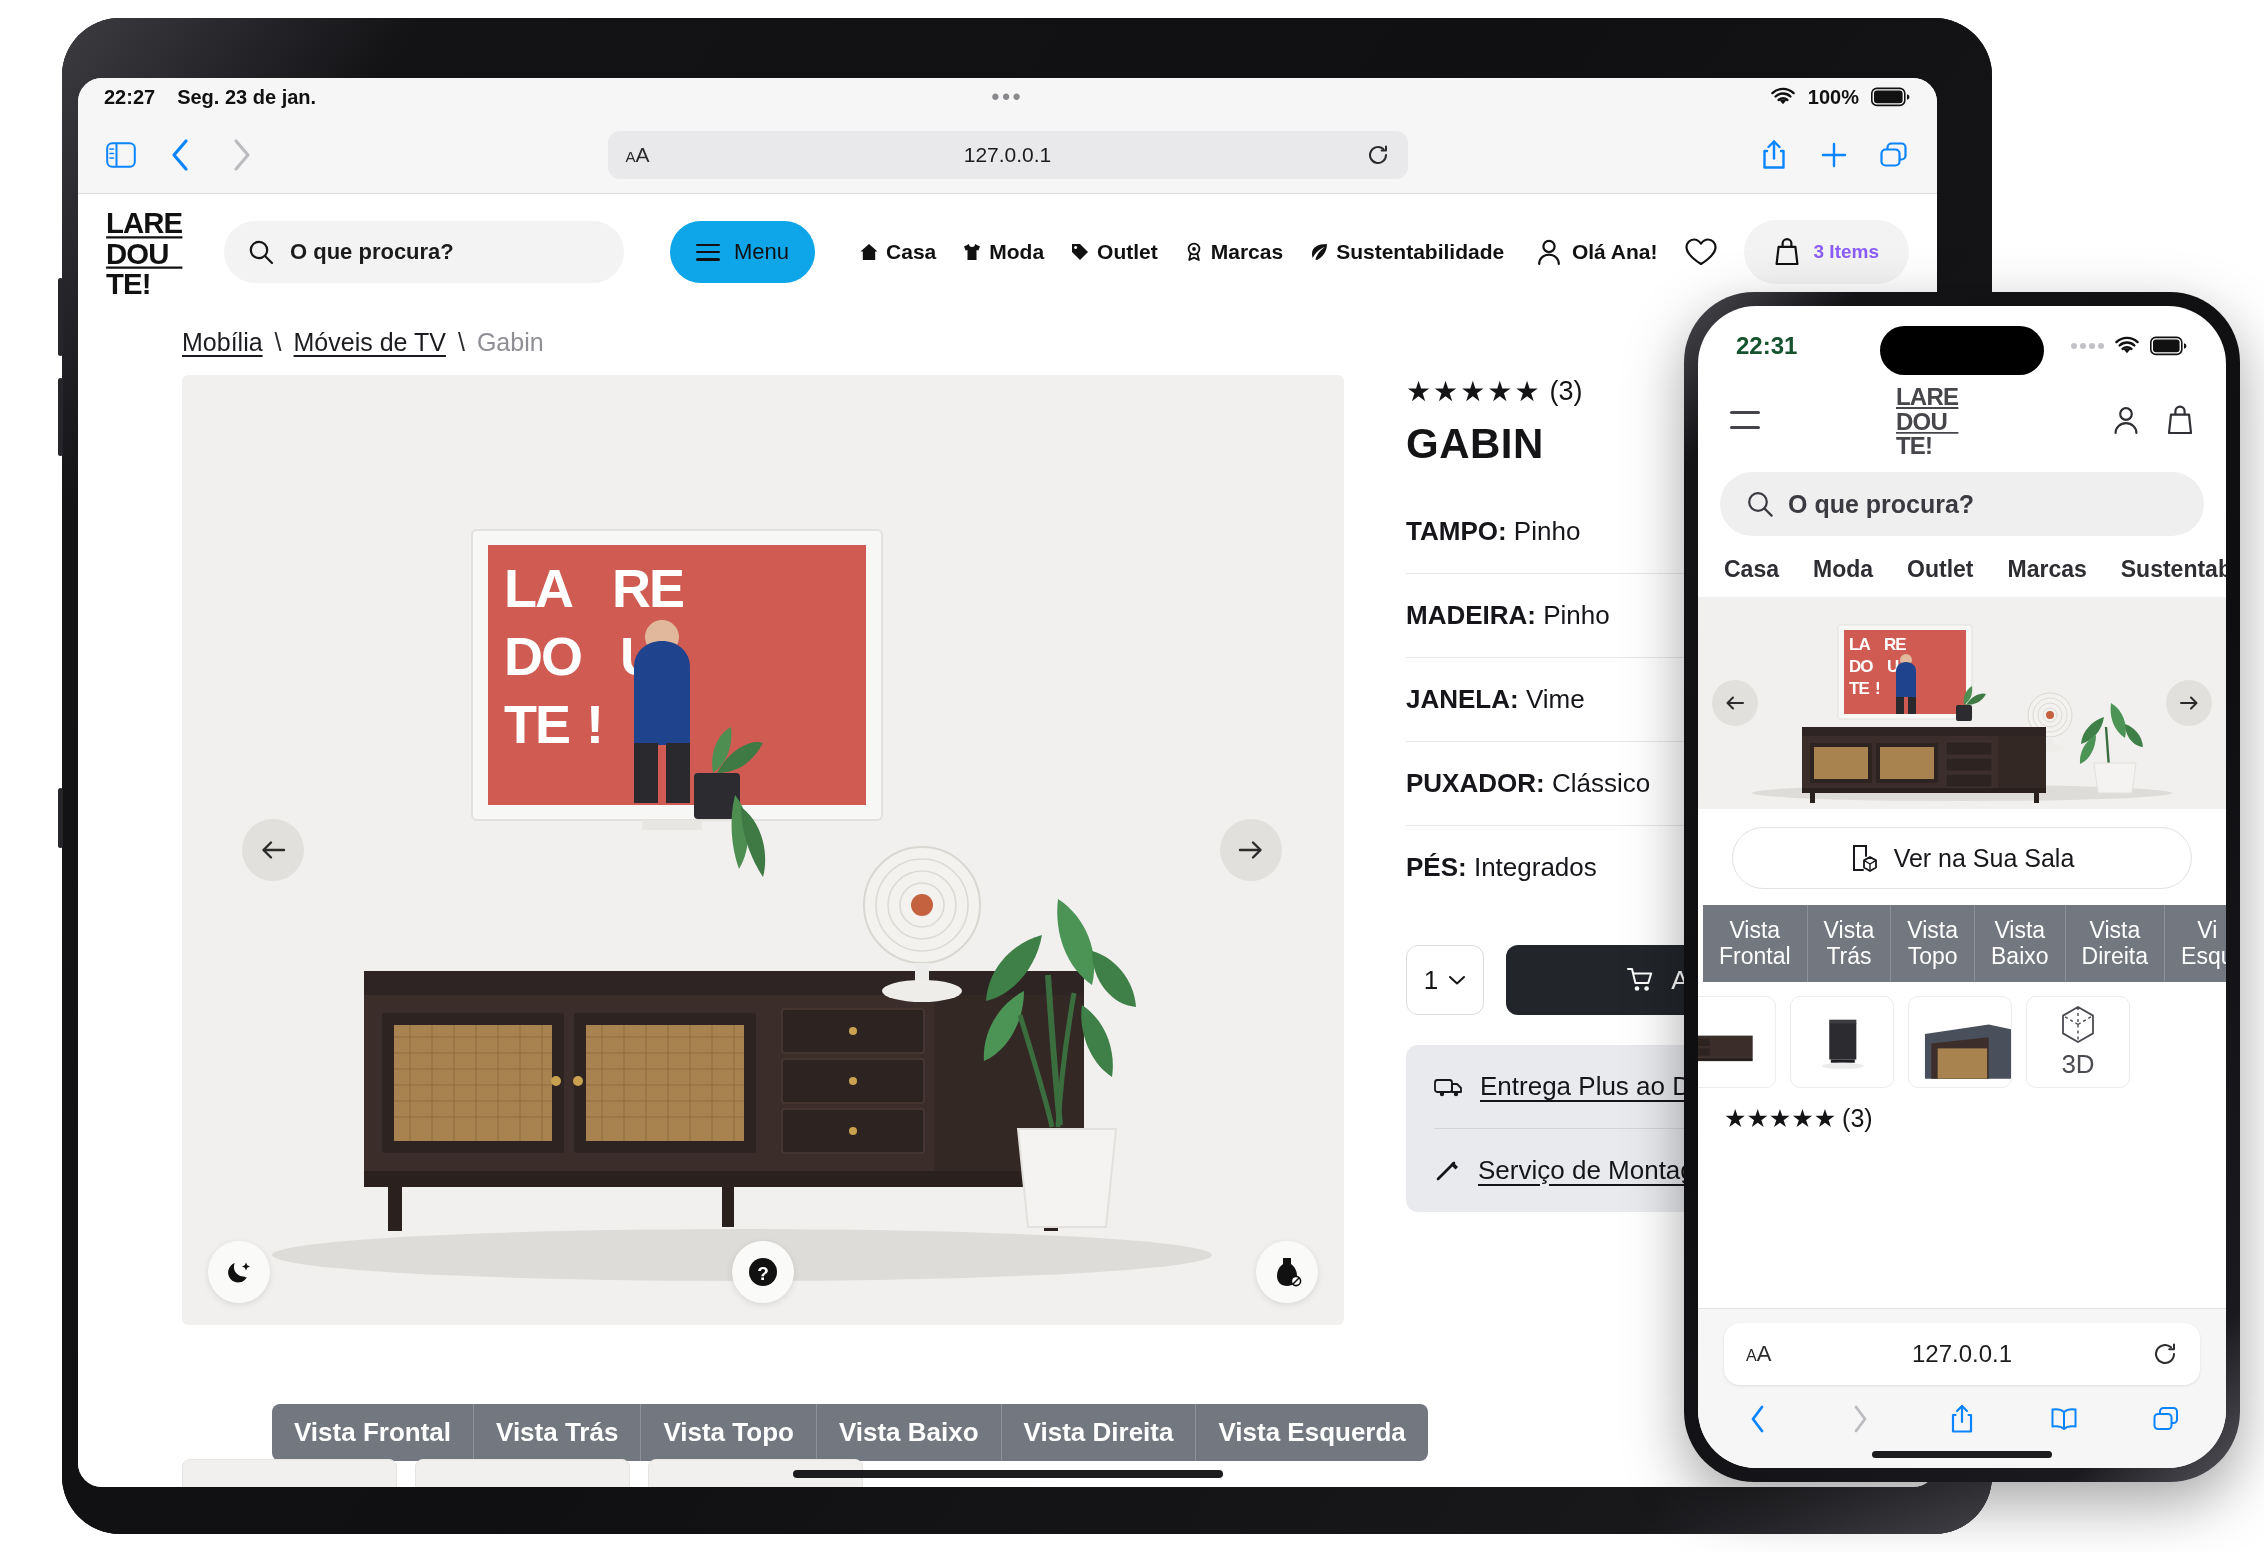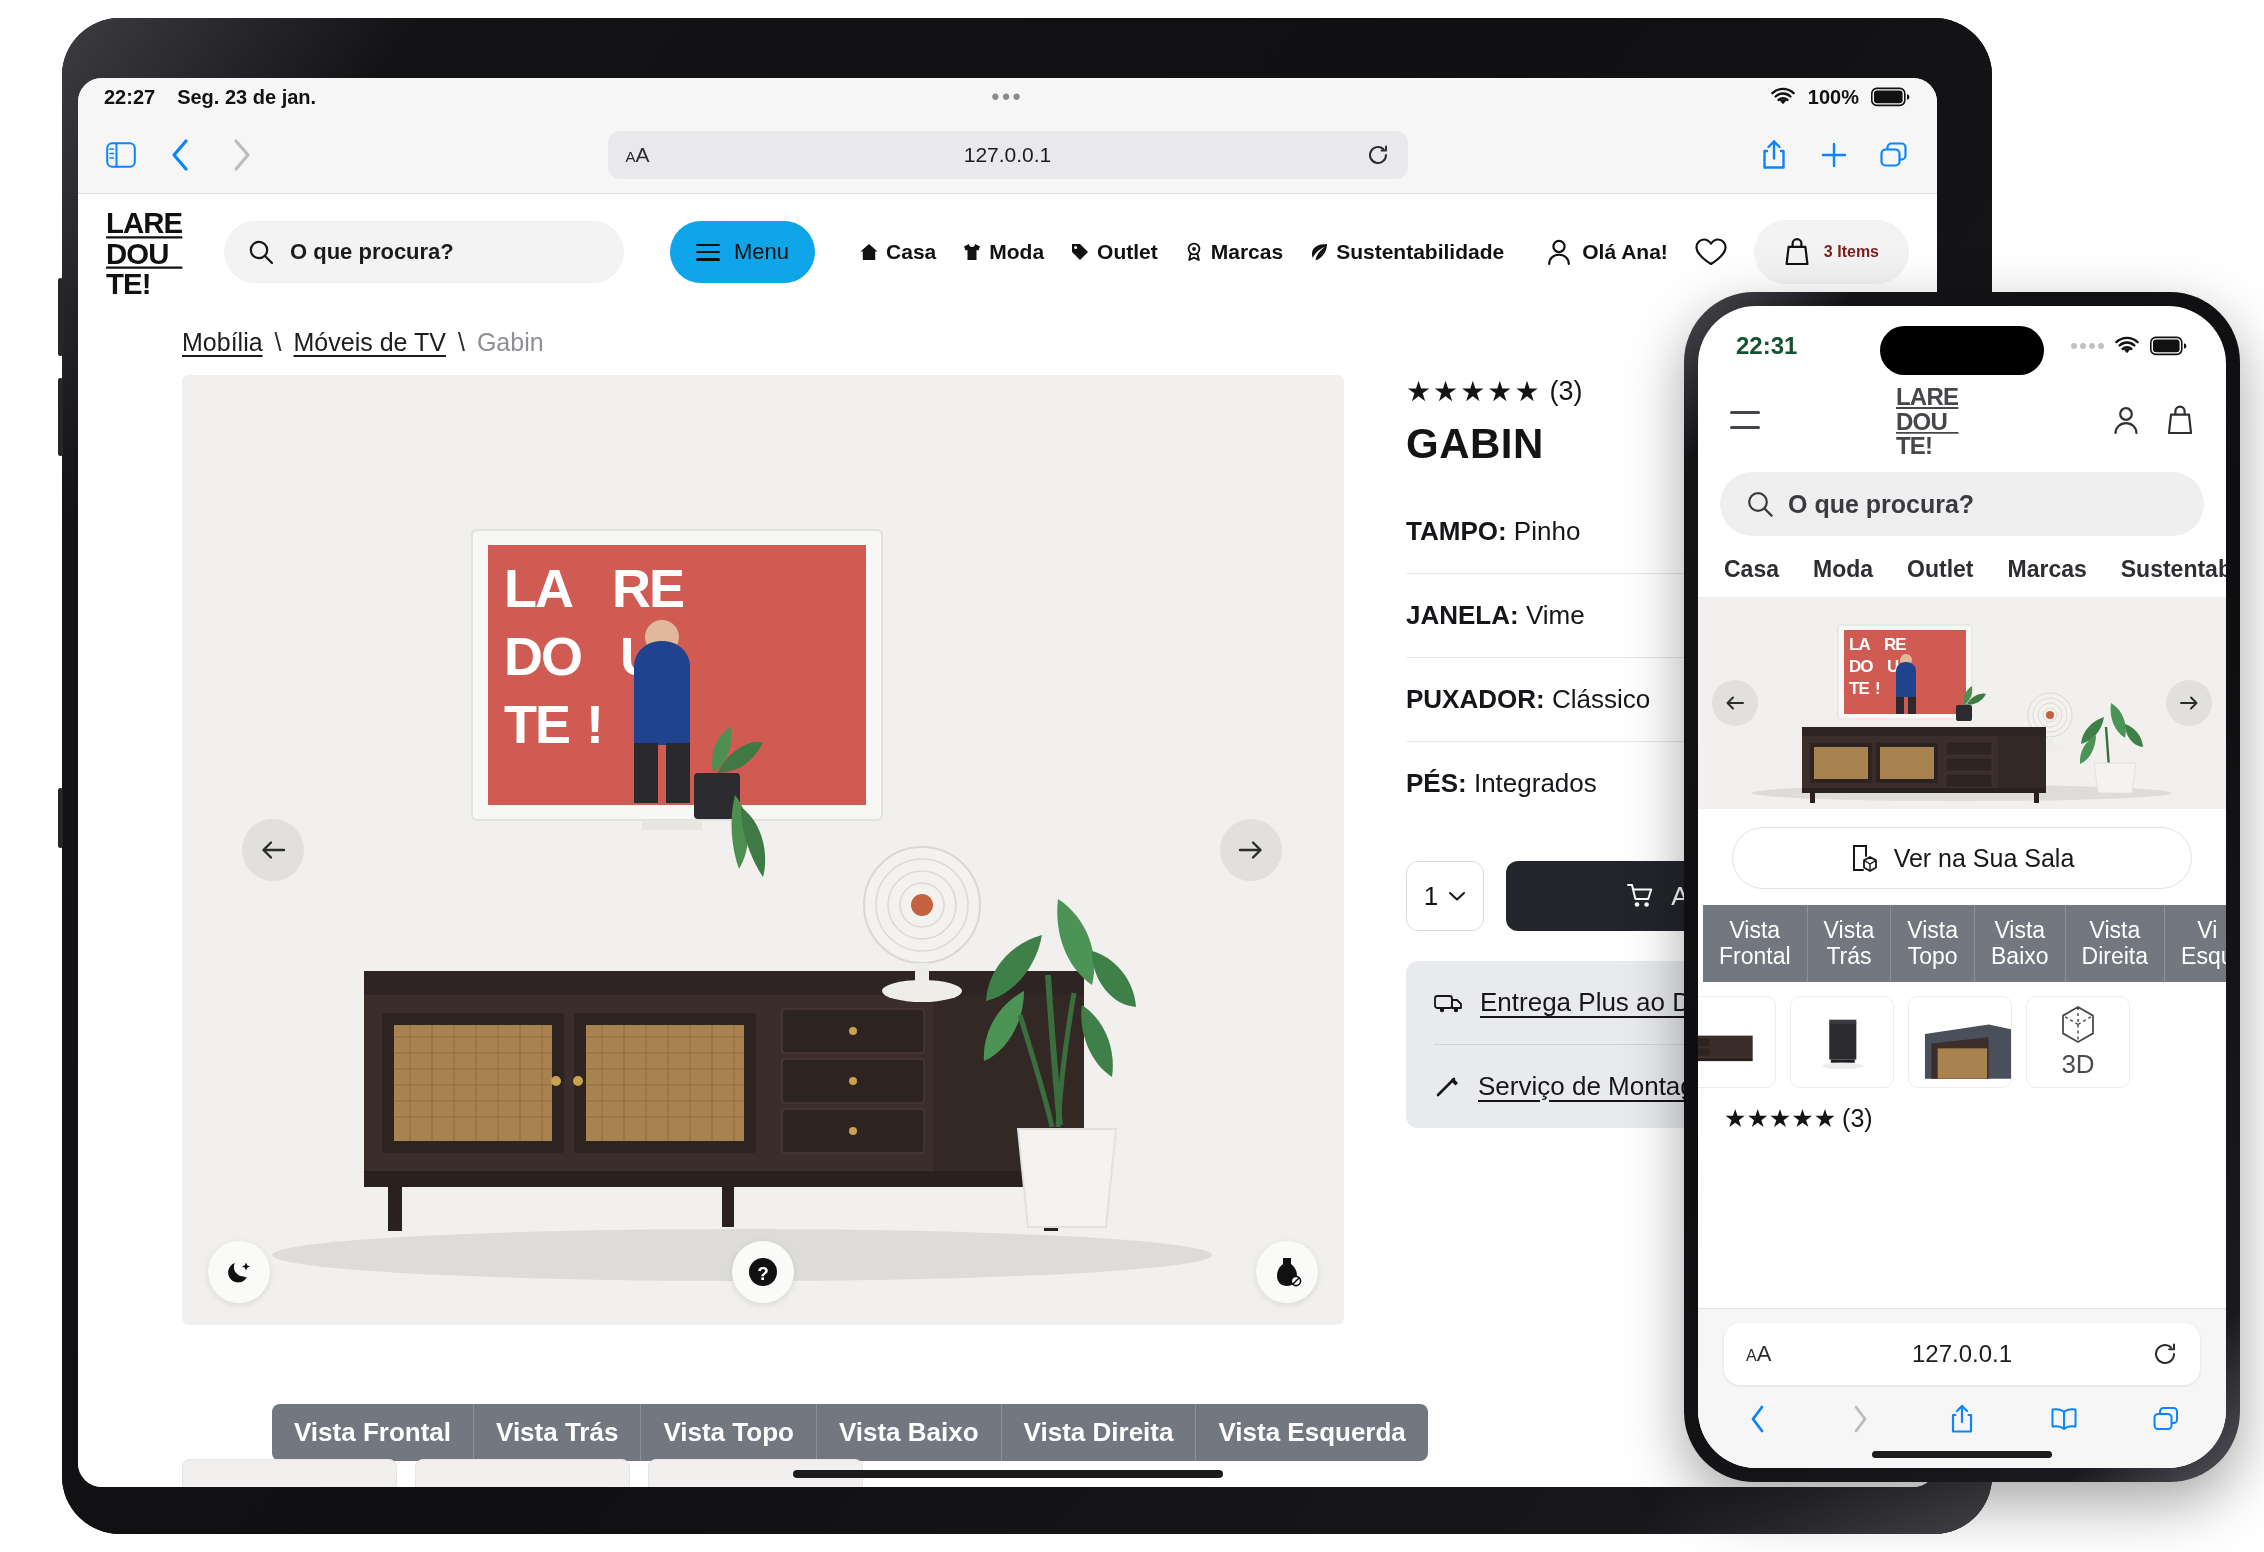--- a/index.html
+++ b/index.html
@@ -73,21 +73,21 @@
   #menu-pill{
     height:62px;background:#0ea5e9;border-radius:32px;display:flex;align-items:center;
     gap:14px;padding:0 26px;margin-left:26px;font-size:22px;font-weight:400;color:#111;
   }
   .burger{width:24px;height:17px;display:flex;flex-direction:column;justify-content:space-between;}
   .burger i{display:block;height:2.6px;background:#111;border-radius:2px;}
   #main-nav{display:flex;align-items:center;gap:26px;margin-left:24px;}
   .nav-item{display:flex;align-items:center;gap:7px;font-size:21px;font-weight:700;color:#111;white-space:nowrap;}
   #header-right{margin-left:auto;display:flex;align-items:center;gap:26px;}
   #account-btn{display:flex;align-items:center;gap:10px;font-size:21px;font-weight:700;color:#111;}
-  #cart-pill{height:64px;background:#f3f3f4;border-radius:32px;display:flex;align-items:center;gap:14px;padding:0 30px;font-size:16px;font-weight:700;color:#7f1d1d;}
+  #cart-pill{height:64px;background:#f3f3f4;border-radius:32px;display:flex;align-items:center;gap:14px;padding:0 30px;font-size:19px;font-weight:700;color:#8b5cf6;}
 
   
   #breadcrumb{display:flex;align-items:center;gap:12px;padding:22px 0 18px 104px;font-size:25px;color:#1c1c20;}
   #breadcrumb .crumb-link{text-decoration:underline;text-underline-offset:4px;}
   #breadcrumb .sep{color:#2b2b30;}
   #breadcrumb .crumb-current{color:#8e8e95;}
 
   
   #content{display:flex;padding:0 0 0 104px;gap:0;}
   #gallery{
@@ -590,20 +590,24 @@
               <span>(3)</span>
             </div>
             <div id="prod-title-row">
               <span id="prod-title">GABIN</span>
               <span id="prod-price">€</span>
             </div>
 
             <div style="margin-top:22px;">
               <div class="spec-row">
                 <span class="k">TAMPO:</span>
+                <span>Pinho</span>
+              </div>
+              <div class="spec-row">
+                <span class="k">MADEIRA:</span>
                 <span>Pinho</span>
               </div>
               <div class="spec-row">
                 <span class="k">JANELA:</span>
                 <span>Vime</span>
               </div>
               <div class="spec-row">
                 <span class="k">PUXADOR:</span>
                 <span>Clássico</span>
               </div>

